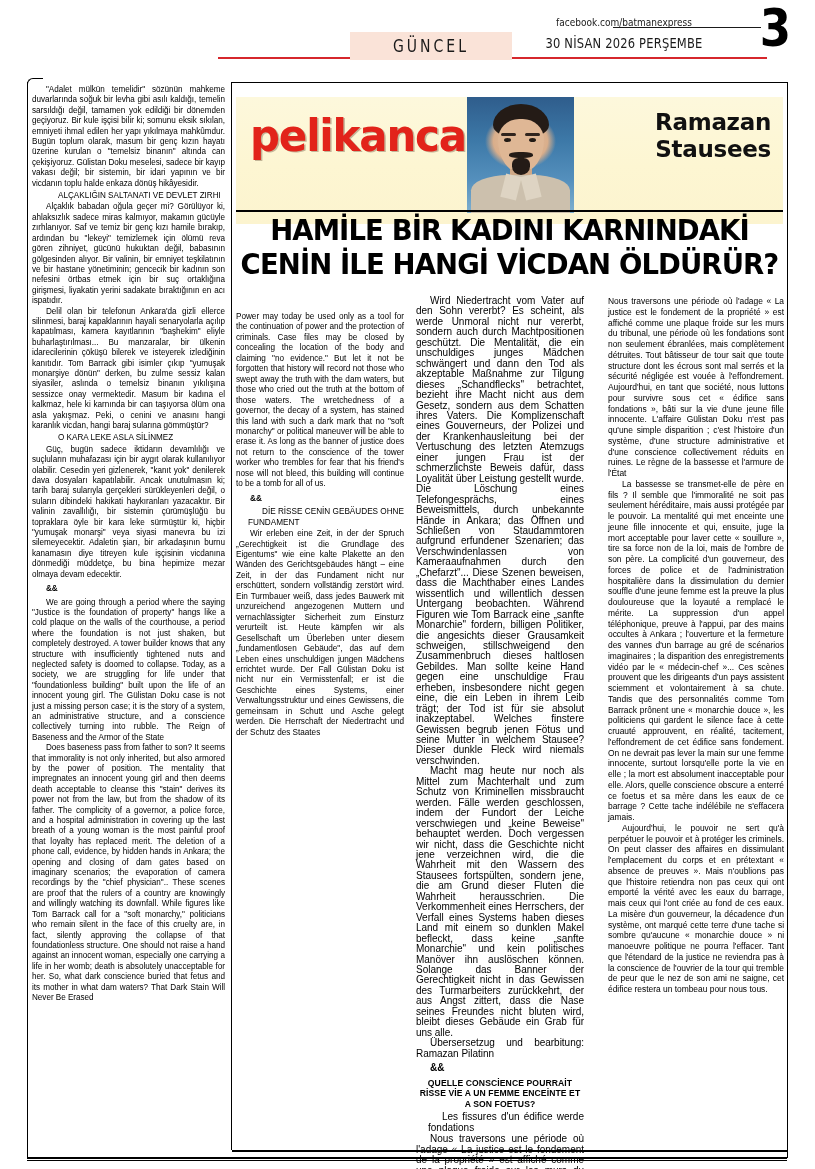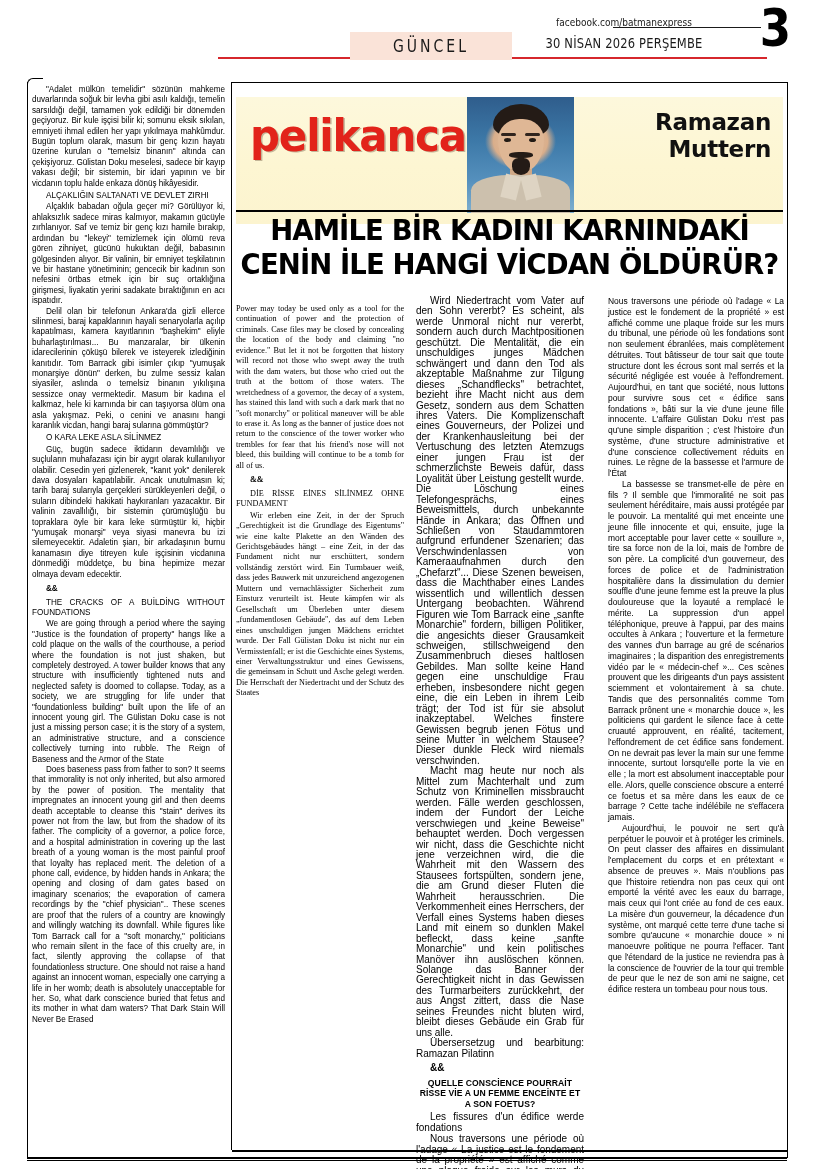--- a/index.html
+++ b/index.html
@@ -132,21 +132,21 @@
     word-spacing: 0px;
   }
   .col p.noind { text-indent: 0; }
   .col p.amp {
     text-indent: 14px;
     font-weight: bold;
     font-size: 8px;
     margin: 4px 0 3px 0;
   }
   .col h3 {
-    margin: 2px 0 1px 0;
+    margin: 2px 0 1px 12px;
     font-size: 8.3px;
     line-height: 10.4px;
     font-weight: normal;
     text-indent: 14px;
     text-align: justify;
   }
   .col h2 {
     margin: 4px 0 3px 0;
     font-size: 8.6px;
     line-height: 10.6px;
@@ -292,21 +292,21 @@
   }
   .hl-rule {
     position: absolute;
     left: 236px; top: 210px;
     width: 547px;
     height: 2.2px;
     background: #000;
   }
 
   
-  #col2 { left: 236px; top: 304px; width: 168px; font-family: Liberation Serif, serif; }
+  #col2 { left: 236px; top: 312px; width: 168px; }
   #col3 { left: 416px; top: 296px; width: 168px; }
   #col4 { left: 608px; top: 296px; width: 176px; }
   #col2 p, #col2 h3 { font-size: 8.2px; line-height: 10.45px; }
   #col3 p, #col3 h3 { font-size: 10px; line-height: 10.45px; }
   #col4 p, #col4 h3 { font-size: 8.45px; line-height: 10.75px; }
 
   
   .page-frame-l {
     position: absolute;
     left: 27px; top: 82px;
@@ -395,44 +395,43 @@
     <div class="eye-r"></div>
     <div class="neck"></div>
     <div class="mous"></div>
     <div class="goatee"></div>
     <div class="shirt"></div>
     <div class="collar-l"></div>
     <div class="collar-r"></div>
   </div>
   <div class="author">
     <div>Ramazan</div>
-    <div>Muttern</div>
+    <div>Stausees</div>
   </div>
 </div>
 
 <div class="hl-rule"></div>
 <div class="headline">HAMİLE BİR KADINI KARNINDAKİ CENİN İLE HANGİ VİCDAN ÖLDÜRÜR?</div>
 
 <div class="col" id="col1">
   <p>"Adalet mülkün temelidir" sözünün mahkeme duvarlarında soğuk bir levha gibi asılı kaldığı, temelin sarsıldığı değil, tamamen yok edildiği bir dönemden geçiyoruz. Bir kule işçisi bilir ki; somunu eksik sıkılan, emniyeti ihmal edilen her yapı yıkılmaya mahkûmdur. Bugün toplum olarak, masum bir genç kızın hayatı üzerine kurulan o "temelsiz binanın" altında can çekişiyoruz. Gülistan Doku meselesi, sadece bir kayıp vakası değil; bir sistemin, bir idari yapının ve bir vicdanın toplu halde enkaza dönüş hikâyesidir.</p>
   <h3>ALÇAKLIĞIN SALTANATI VE DEVLET ZIRHI</h3>
   <p>Alçaklık babadan oğula geçer mi? Görülüyor ki, ahlaksızlık sadece miras kalmıyor, makamın gücüyle zırhlanıyor. Saf ve temiz bir genç kızı hamile bırakıp, ardından bu "lekeyi" temizlemek için ölümü reva gören zihniyet, gücünü hukuktan değil, babasının gölgesinden alıyor. Bir valinin, bir emniyet teşkilatının ve bir hastane yönetiminin; gencecik bir kadının son nefesini örtbas etmek için bir suç ortaklığına girişmesi, liyakatin yerini sadakate bıraktığının en acı ispatıdır.</p>
   <p>Delil olan bir telefonun Ankara'da gizli ellerce silinmesi, baraj kapaklarının hayali senaryolarla açılıp kapatılması, kamera kayıtlarının "başhekim" eliyle buharlaştırılması... Bu manzaralar, bir ülkenin idarecilerinin çöküşü bilerek ve isteyerek izlediğinin kanıtıdır. Tom Barrack gibi isimler çıkıp "yumuşak monarşiye dönün" derken, bu zulme sessiz kalan siyasiler, aslında o temelsiz binanın yıkılışına sessizce onay vermektedir. Masum bir kadına el kalkmaz, hele ki karnında bir can taşıyorsa ölüm ona asla yakışmaz. Peki, o cenini ve anasını hangi karanlık vicdan, hangi baraj sularına gömmüştür?</p>
   <h3>O KARA LEKE ASLA SİLİNMEZ</h3>
   <p>Güç, bugün sadece iktidarın devamlılığı ve suçluların muhafazası için bir aygıt olarak kullanılıyor olabilir. Cesedin yeri gizlenerek, "kanıt yok" denilerek dava dosyaları kapatılabilir. Ancak unutulmasın ki; tarih baraj sularıyla gerçekleri sürükleyenleri değil, o suların dibindeki hakikati haykıranları yazacaktır. Bir valinin zavallılığı, bir sistemin çürümüşlüğü bu topraklara öyle bir kara leke sürmüştür ki, hiçbir "yumuşak monarşi" veya siyasi manevra bu izi silemeyecektir. Adaletin şiarı, bir arkadaşının burnu kanamasın diye titreyen kule işçisinin vicdanına dönmediği müddetçe, bu bina hepimize mezar olmaya devam edecektir.</p>
   <p class="amp">&amp;&amp;</p>
-  <h3>THE CRACKS OF A BUİLDİNG WITHOUT FOUNDATIONS</h3>
   <p>We are going through a period where the saying "Justice is the foundation of property" hangs like a cold plaque on the walls of the courthouse, a period where the foundation is not just shaken, but completely destroyed. A tower builder knows that any structure with insufficiently tightened nuts and neglected safety is doomed to collapse. Today, as a society, we are struggling for life under that "foundationless building" built upon the life of an innocent young girl. The Gülistan Doku case is not just a missing person case; it is the story of a system, an administrative structure, and a conscience collectively turning into rubble. The Reign of Baseness and the Armor of the State</p>
   <p>Does baseness pass from father to son? It seems that immorality is not only inherited, but also armored by the power of position. The mentality that impregnates an innocent young girl and then deems death acceptable to cleanse this "stain" derives its power not from the law, but from the shadow of its father. The complicity of a governor, a police force, and a hospital administration in covering up the last breath of a young woman is the most painful proof that loyalty has replaced merit. The deletion of a phone call, evidence, by hidden hands in Ankara; the opening and closing of dam gates based on imaginary scenarios; the evaporation of camera recordings by the "chief physician".. These scenes are proof that the rulers of a country are knowingly and willingly watching its downfall. While figures like Tom Barrack call for a "soft monarchy," politicians who remain silent in the face of this cruelty are, in fact, silently approving the collapse of that foundationless structure. One should not raise a hand against an innocent woman, especially one carrying a life in her womb; death is absolutely unacceptable for her. So, what dark conscience buried that fetus and its mother in what dam waters? That Dark Stain Will Never Be Erased</p>
 </div>
 
 <div class="col" id="col2">
   <p class="noind">Power may today be used only as a tool for the continuation of power and the protection of criminals. Case files may be closed by concealing the location of the body and claiming "no evidence." But let it not be forgotten that history will record not those who swept away the truth with the dam waters, but those who cried out the truth at the bottom of those waters. The wretchedness of a governor, the decay of a system, has stained this land with such a dark mark that no "soft monarchy" or political maneuver will be able to erase it. As long as the banner of justice does not return to the conscience of the tower worker who trembles for fear that his friend's nose will not bleed, this building will continue to be a tomb for all of us.</p>
   <p class="amp">&amp;&amp;</p>
-  <h3>DİE RİSSE EİNES SİLİNMEZ OHNE FUNDAMENT</h3>
+  <h3>DİE RİSSE CENİN GEBÄUDES OHNE FUNDAMENT</h3>
   <p>Wir erleben eine Zeit, in der der Spruch „Gerechtigkeit ist die Grundlage des Eigentums" wie eine kalte Plakette an den Wänden des Gerichtsgebäudes hängt – eine Zeit, in der das Fundament nicht nur erschüttert, sondern vollständig zerstört wird. Ein Turmbauer weiß, dass jedes Bauwerk mit unzureichend angezogenen Muttern und vernachlässigter Sicherheit zum Einsturz verurteilt ist. Heute kämpfen wir als Gesellschaft um Überleben unter diesem „fundamentlosen Gebäude", das auf dem Leben eines unschuldigen jungen Mädchens errichtet wurde. Der Fall Gülistan Doku ist nicht nur ein Vermisstenfall; er ist die Geschichte eines Systems, einer Verwaltungsstruktur und eines Gewissens, die gemeinsam in Schutt und Asche gelegt werden. Die Herrschaft der Niedertracht und der Schutz des Staates</p>
 </div>
 
 <div class="col" id="col3">
   <p>Wird Niedertracht vom Vater auf den Sohn vererbt? Es scheint, als werde Unmoral nicht nur vererbt, sondern auch durch Machtpositionen geschützt. Die Mentalität, die ein unschuldiges junges Mädchen schwängert und dann den Tod als akzeptable Maßnahme zur Tilgung dieses „Schandflecks" betrachtet, bezieht ihre Macht nicht aus dem Gesetz, sondern aus dem Schatten ihres Vaters. Die Komplizenschaft eines Gouverneurs, der Polizei und der Krankenhausleitung bei der Vertuschung des letzten Atemzugs einer jungen Frau ist der schmerzlichste Beweis dafür, dass Loyalität über Leistung gestellt wurde. Die Löschung eines Telefongesprächs, eines Beweismittels, durch unbekannte Hände in Ankara; das Öffnen und Schließen von Staudammtoren aufgrund erfundener Szenarien; das Verschwindenlassen von Kameraaufnahmen durch den „Chefarzt"... Diese Szenen beweisen, dass die Machthaber eines Landes wissentlich und willentlich dessen Untergang beobachten. Während Figuren wie Tom Barrack eine „sanfte Monarchie" fordern, billigen Politiker, die angesichts dieser Grausamkeit schweigen, stillschweigend den Zusammenbruch dieses haltlosen Gebildes. Man sollte keine Hand gegen eine unschuldige Frau erheben, insbesondere nicht gegen eine, die ein Leben in ihrem Leib trägt; der Tod ist für sie absolut inakzeptabel. Welches finstere Gewissen begrub jenen Fötus und seine Mutter in welchem Stausee? Dieser dunkle Fleck wird niemals verschwinden.</p>
   <p>Macht mag heute nur noch als Mittel zum Machterhalt und zum Schutz von Kriminellen missbraucht werden. Fälle werden geschlossen, indem der Fundort der Leiche verschwiegen und „keine Beweise" behauptet werden. Doch vergessen wir nicht, dass die Geschichte nicht jene verzeichnen wird, die die Wahrheit mit den Wassern des Stausees fortspülten, sondern jene, die am Grund dieser Fluten die Wahrheit herausschrien. Die Verkommenheit eines Herrschers, der Verfall eines Systems haben dieses Land mit einem so dunklen Makel befleckt, dass keine „sanfte Monarchie" und kein politisches Manöver ihn auslöschen können. Solange das Banner der Gerechtigkeit nicht in das Gewissen des Turmarbeiters zurückkehrt, der aus Angst zittert, dass die Nase seines Freundes nicht bluten wird, bleibt dieses Gebäude ein Grab für uns alle.</p>
   <p>Übersersetzug und bearbitung: Ramazan Pilatinn</p>
   <p class="amp">&amp;&amp;</p>
   <h2>QUELLE CONSCİENCE POURRAİT RİSSE VİE A UN FEMME ENCEİNTE ET A SON FOETUS?</h2>
   <h3>Les fissures d'un édifice werde fondations</h3>

